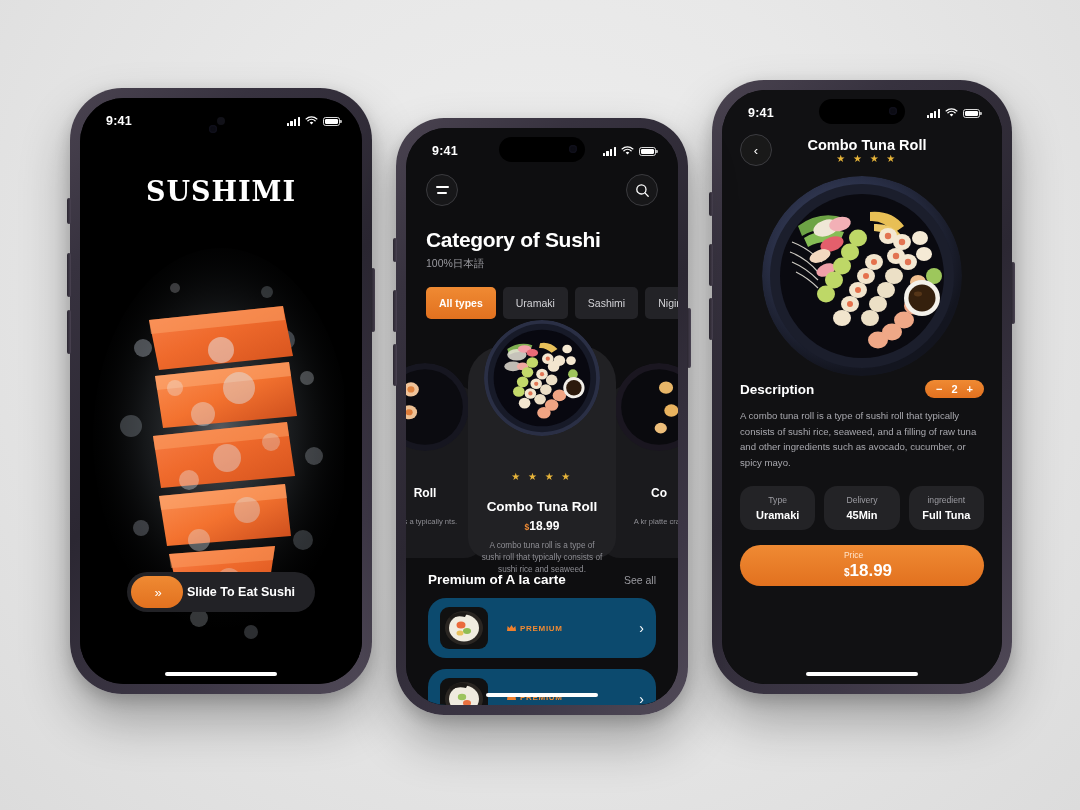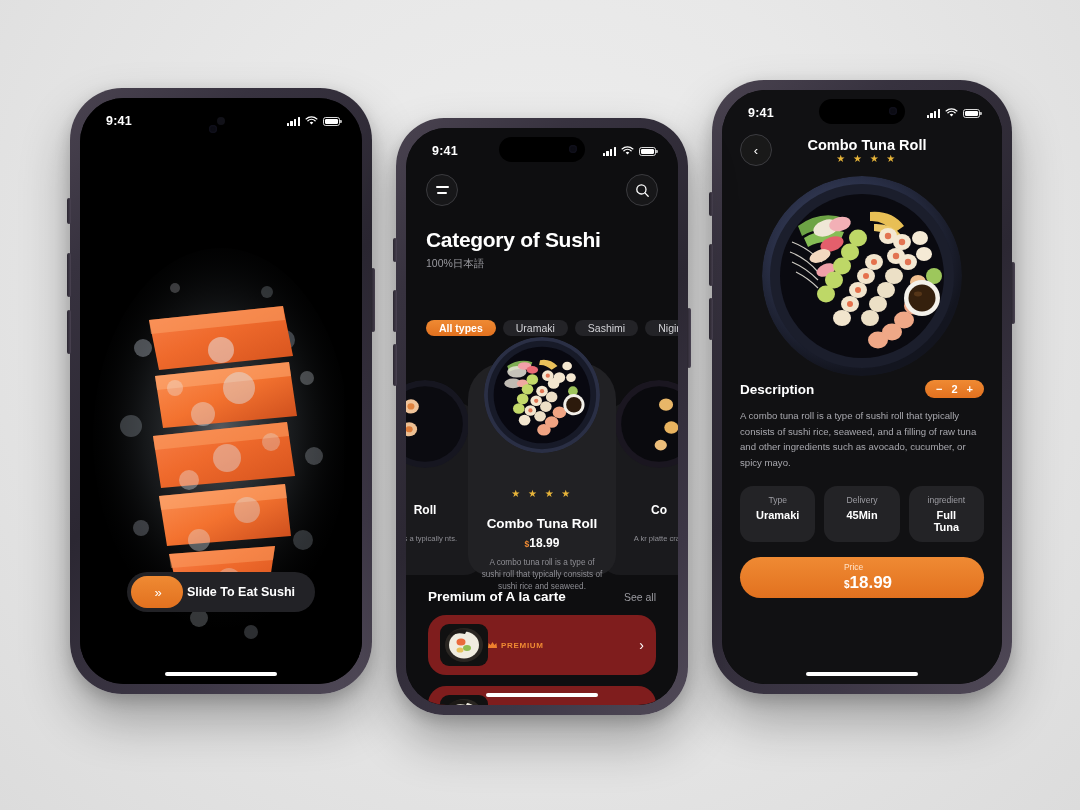--- a/index.html
+++ b/index.html
@@ -110,22 +110,22 @@
     border:1px solid #3a3a3e; background:#171719;
     display:flex; align-items:center; justify-content:center;
   }
   .menu-ic { display:flex; flex-direction:column; gap:3.5px; align-items:center; }
   .menu-ic i { display:block; height:2px; background:#fff; border-radius:1px; }
   .menu-ic i:nth-child(1){ width:13px; } .menu-ic i:nth-child(2){ width:10px; }
   .h1 { color:#fff; font-size:21px; font-weight:700; margin-top:22px; letter-spacing:-.3px; }
   .sub { color:#9a9aa0; font-size:10.5px; margin-top:5px; }
   .chips { display:flex; gap:7px; margin-top:16px; }
   .chip {
-    padding:2px 13px; border-radius:12px; background:#232327;
-    color:#d2d2d6; font-size:10.5px; white-space:nowrap; font-weight:500;margin-top:33px;
+    padding:10px 13px; border-radius:5px; background:#232327;
+    color:#d2d2d6; font-size:10.5px; white-space:nowrap; font-weight:500;
   }
   .chip.active { background:linear-gradient(180deg,#ef8a33,#e2711f); color:#fff; font-weight:700; }
 
   
   .carousel { position:relative; height:225px; margin-top:14px; }
   .card {
     position:absolute; bottom:0; border-radius:36px 36px 20px 20px;
     background:#1c1c1f; overflow:visible;
   }
   .card.center { left:50%; transform:translateX(-50%); width:148px; height:212px; z-index:5;
@@ -147,21 +147,21 @@
   .card.side-l .card-body, .card.side-r .card-body { padding:86px 10px 0; text-align:center; }
   .card.side-l .c-title, .card.side-r .c-title { font-size:12px; }
   .card.side-l .c-desc, .card.side-r .c-desc { font-size:7.6px; margin-top:16px; }
 
   
   .s2-bot { padding:0 22px; margin-top:14px; }
   .sec-row { display:flex; align-items:baseline; justify-content:space-between; }
   .sec-title { color:#fff; font-size:13.5px; font-weight:700; }
   .see-all { color:#9a9aa0; font-size:10.5px; }
   .pcard {
-    display:flex; align-items:center; gap:0; background:#7f1d1d;
+    display:flex; align-items:center; gap:19px; background:#0c4a6e;
     border-radius:18px; padding:9px 12px; margin-top:11px; position:relative;
   }
   .pthumb { width:48px; height:42px; border-radius:9px; overflow:hidden; flex-shrink:0; }
   .pmeta { flex:1; }
   .pbadge { display:flex; align-items:center; gap:4px; color:#ef8a33;
             font-size:8px; font-weight:700; letter-spacing:.7px; }
   .pname { color:#fff; font-size:11px; font-weight:700; line-height:1.3; margin-top:3px; }
   .chev { color:#fff; font-size:14px; font-weight:300; }
 
   
@@ -175,21 +175,21 @@
   .hero { position:relative; height:208px; margin-top:6px; display:flex;
           align-items:center; justify-content:center; }
   .hero .bowl-lg { width:200px; height:200px; border-radius:50%; overflow:hidden; }
   .s3-body { padding:0 18px; }
   .desc-row { display:flex; align-items:center; justify-content:space-between; }
   .desc-h { color:#fff; font-size:13.5px; font-weight:700; }
   .stepper { display:flex; align-items:center; gap:9px; background:linear-gradient(180deg,#ef8a33,#e2711f);
              border-radius:13px; padding:3px 11px; color:#fff; font-size:11px; font-weight:700; }
   .desc-text { color:#a8a8ae; font-size:9.6px; line-height:1.62; margin-top:10px; }
   .info-row { display:flex; gap:9px; margin-top:16px; }
-  .info-card { flex:1; background:#232326; border-radius:13px; padding:9px 16px; text-align:center; }
+  .info-card { flex:1; background:#232326; border-radius:13px; padding:9px 4px; text-align:center; }
   .info-k { color:#9c9ca2; font-size:8.6px; }
   .info-v { color:#fff; font-size:11px; font-weight:700; margin-top:4px; }
   .cta {
     display:flex; align-items:center; justify-content:center;
     background:linear-gradient(180deg,#ef8a33,#e2711f); border-radius:26px;
     padding:5px 5px 5px 17px; margin-top:15px;
   }
   .cta-price-k { color:#ffe2c8; font-size:8.5px; }
   .cta-price-v { color:#fff; font-size:17px; font-weight:700; margin-top:1px; }
   .cta-price-v b { font-size:10px; font-weight:700; }
@@ -223,20 +223,23 @@
             <path d="M6.5 8.6 4.7 6.6a2.7 2.7 0 0 1 3.6 0z" fill="#fff"></path>
             <path d="M2.9 4.8a5.4 5.4 0 0 1 7.2 0" stroke="#fff" stroke-width="1.3" fill="none" stroke-linecap="round"></path>
             <path d="M1.1 2.9a8 8 0 0 1 10.8 0" stroke="#fff" stroke-width="1.3" fill="none" stroke-linecap="round"></path>
           </svg>
           <div class="batt">
               <i></i>
             </div>
         </div>
       </div>
 
+      <div class="logo">
+        <span>SUSHIMI</span>
+      </div>
 
       <div class="salmon-wrap">
         <svg class="svgfill" viewBox="0 0 300 430" preserveAspectRatio="xMidYMid slice">
           <defs>
             <radialGradient id="iceGlow" cx="50%" cy="48%" r="55%">
               <stop offset="0%" stop-color="#9aa3ad" stop-opacity=".55"></stop>
               <stop offset="55%" stop-color="#4a5158" stop-opacity=".28"></stop>
               <stop offset="100%" stop-color="#000" stop-opacity="0"></stop>
             </radialGradient>
             <linearGradient id="fish1" x1="0" y1="0" x2="1" y2="1">

